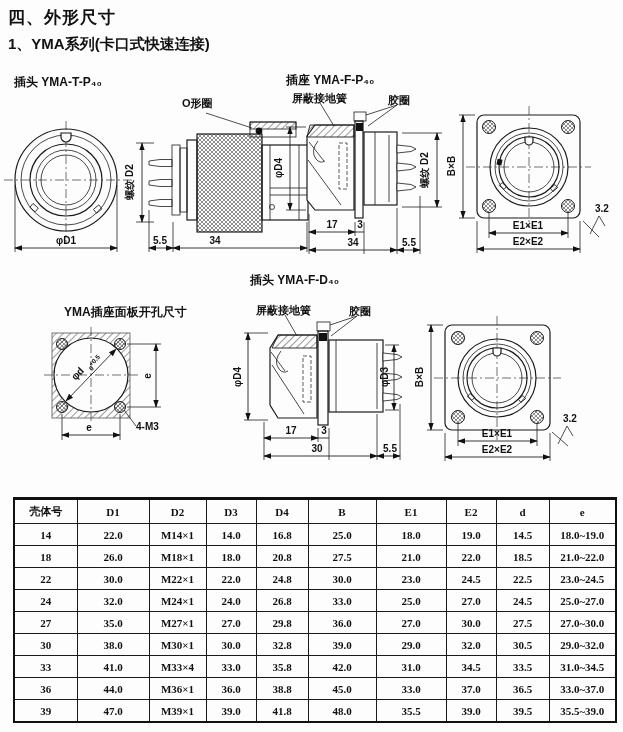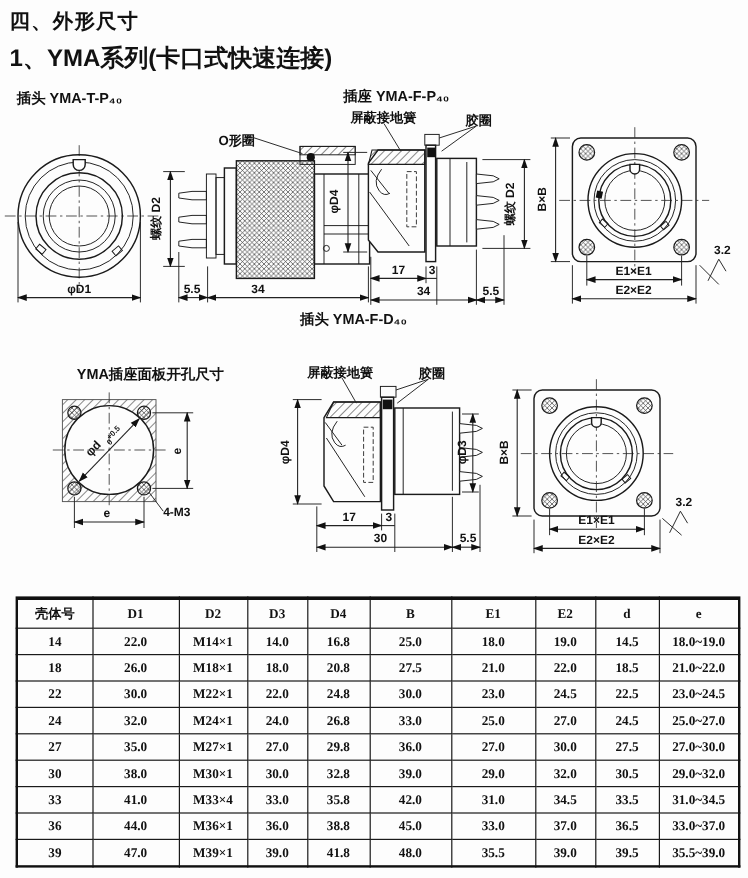--- a/index.html
+++ b/index.html
@@ -2,21 +2,21 @@
 <html><head>
 <meta charset="utf-8">
 <style>
   html,body{margin:0;padding:0;}
   body{
     width:623px;height:732px;position:relative;background:#fdfdfd;
     font-family:"Liberation Sans",sans-serif;color:#111;overflow:hidden;
   }
   .abs{position:absolute;white-space:nowrap;}
   .page-title{left:8px;top:6px;font-size:17px;font-weight:bold;letter-spacing:1px;}
-  .page-subtitle{left:8px;top:35px;font-size:20px;font-weight:bold;text-align:right;}
+  .page-subtitle{left:8px;top:35px;font-size:15px;font-weight:bold;text-align:right;}
   .drawing-title{font-size:12px;font-weight:bold;}
   .anno{font-size:11px;font-weight:bold;}
   #svg-drawings{position:absolute;left:0;top:0;}
 
   
   .dim-table-wrap{position:absolute;left:13px;top:497px;width:602px;}
   table.dim-table{
     border-collapse:collapse;table-layout:fixed;width:602px;
     font-family:"Liberation Serif",serif;font-size:11px;font-weight:bold;
     border:2px solid #111;border-top:3px solid #111;
@@ -42,24 +42,24 @@
   text.dims{font-size:6.5px;font-weight:bold;fill:#111;font-family:"Liberation Sans",sans-serif;}
 </style>
 </head>
 <body>
 
 <div class="abs page-title">四、外形尺寸</div>
 <div class="abs page-subtitle">1、YMA系列(卡口式快速连接)</div>
 
 <div class="abs drawing-title" style="left:14px;top:74px;">插头 YMA-T-P₄₀</div>
 <div class="abs drawing-title" style="left:286px;top:72px;">插座 YMA-F-P₄₀</div>
-<div class="abs drawing-title" style="left:250px;top:258px;text-align:right;">插头 YMA-F-D₄₀</div>
+<div class="abs drawing-title" style="left:250px;top:272px;text-align:right;">插头 YMA-F-D₄₀</div>
 <div class="abs drawing-title" style="left:48px;top:304px;margin-left:16px;">YMA插座面板开孔尺寸</div>
 
-<div class="abs anno" style="left:182px;top:110px;">O形圈</div>
+<div class="abs anno" style="left:182px;top:96px;">O形圈</div>
 <div class="abs anno" style="left:292px;top:91px;">屏蔽接地簧</div>
 <div class="abs anno" style="left:388px;top:93px;">胶圈</div>
 <div class="abs anno" style="left:256px;top:303px;">屏蔽接地簧</div>
 <div class="abs anno" style="left:349px;top:304px;">胶圈</div>
 
 <svg id="svg-drawings" width="623" height="495" viewBox="0 0 623 495">
   <defs>
     <marker id="ar" viewBox="0 0 10 10" refX="9" refY="5" markerWidth="9" markerHeight="9" orient="auto-start-reverse">
       <path d="M0,1.6 L10,5 L0,8.4 z" fill="#111"></path>
     </marker>

